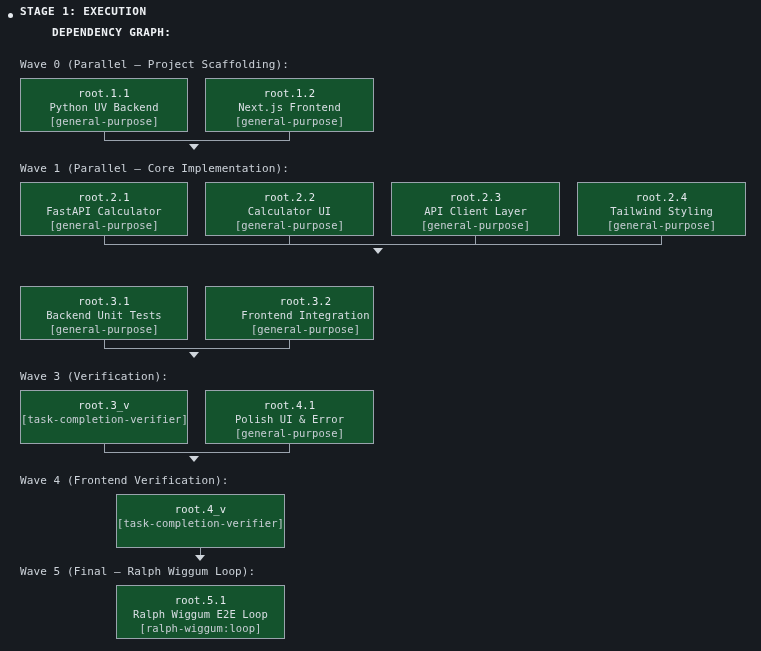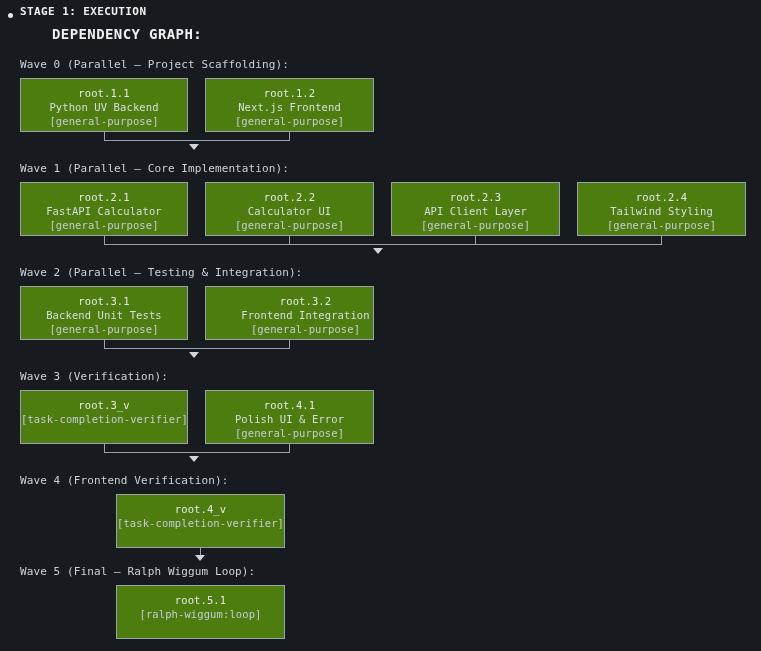--- a/index.html
+++ b/index.html
@@ -42,21 +42,21 @@
     border-radius: 50%;
     background: #e6eaee;
     display: inline-block;
     margin-right: 7px;
     flex: 0 0 auto;
   }
   .section-label {
     position: absolute;
     left: 20px;
     top: 26px;
-    font-size: 14px;
+    font-size: 11px;
     font-weight: bold;
     letter-spacing: 0.4px;
     color: #eef1f4;
     white-space: nowrap;
     padding-left: 32px;
   }
 
   
   .wave-label {
     position: absolute;
@@ -65,21 +65,21 @@
     color: #ccd2d9;
     white-space: nowrap;
     letter-spacing: 0.1px;
   }
 
   
   .node {
     position: absolute;
     box-sizing: border-box;
     border: 1px solid #9aa3ad;
-    background: #4d7c0f;
+    background: #14532d;
     text-align: center;
     padding-top: 7px;
     line-height: 14px;
   }
   .node .ln {
     display: block;
     font-size: 10.5px;
     color: #d9dee4;
     white-space: nowrap;
     letter-spacing: 0.1px;
@@ -163,21 +163,20 @@
     <span class="ln agent">[general-purpose]</span>
   </div>
 
   <div class="vline" style="left:104px; top:236px; height:9px;"></div>
   <div class="vline" style="left:289px; top:236px; height:9px;"></div>
   <div class="vline" style="left:475px; top:236px; height:9px;"></div>
   <div class="vline" style="left:661px; top:236px; height:9px;"></div>
   <div class="hline" style="left:104px; top:244px; width:558px;"></div>
   <div class="arrow" style="left:373px; top:248px;"></div>
 
-  <div class="wave-label" style="top:266px">Wave 2 (Parallel – Testing &amp; Integration):</div>
 
   <div class="node" style="left:20px; top:286px; width:168px; height:54px;">
     <span class="ln id">root.3.1</span>
     <span class="ln title">Backend Unit Tests</span>
     <span class="ln agent">[general-purpose]</span>
   </div>
   <div class="node" style="left:205px; top:286px; width:169px; height:54px;padding-left:32px;">
     <span class="ln id">root.3.2</span>
     <span class="ln title">Frontend Integration</span>
     <span class="ln agent">[general-purpose]</span>
@@ -212,16 +211,17 @@
     <span class="ln agent">[task-completion-verifier]</span>
   </div>
 
   <div class="vline" style="left:200px; top:548px; height:8px;"></div>
   <div class="arrow" style="left:195px; top:555px;"></div>
 
   <div class="wave-label" style="top:565px">Wave 5 (Final – Ralph Wiggum Loop):</div>
 
   <div class="node" style="left:116px; top:585px; width:169px; height:54px;">
     <span class="ln id">root.5.1</span>
+    <span class="ln title">Ralph Wiggum E2E Loop</span>
     <span class="ln agent">[ralph-wiggum:loop]</span>
   </div>
 
 </div>
 
 </body></html>

